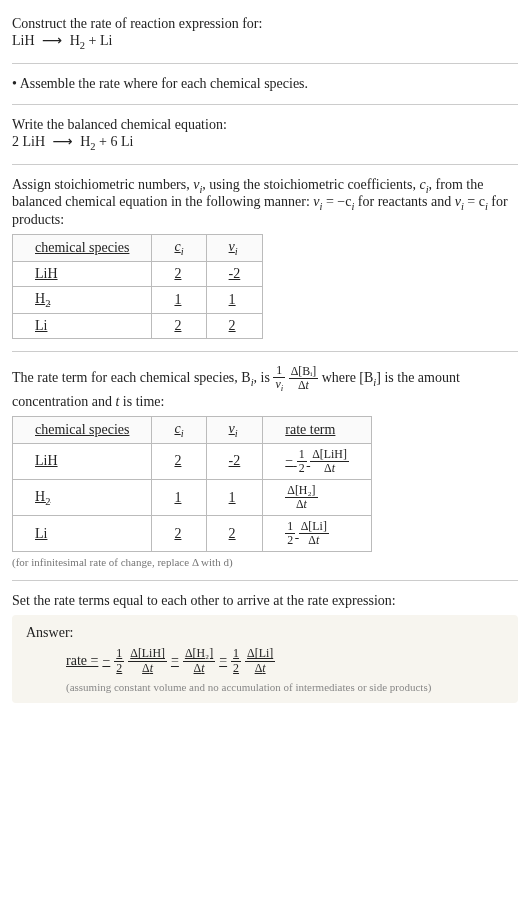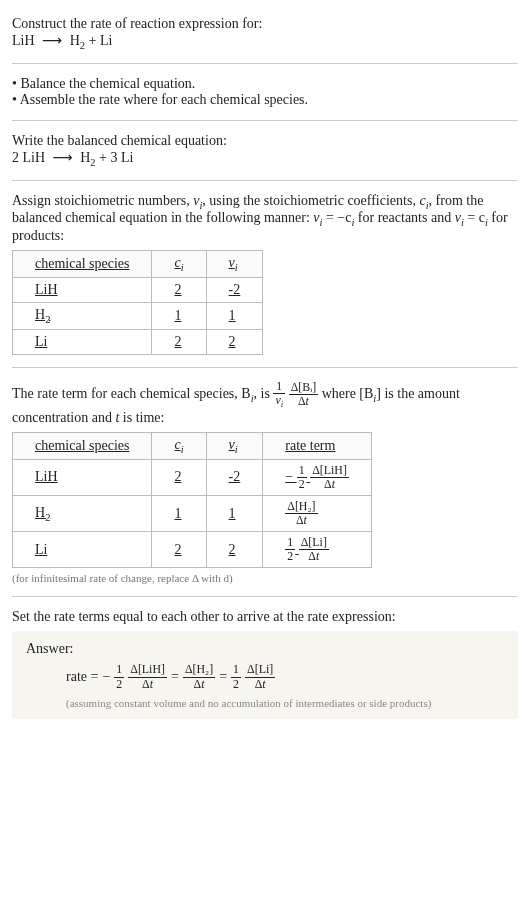--- a/index.html
+++ b/index.html
@@ -89,20 +89,21 @@
       margin-bottom: 6px;
     }
     .answer-note {
       font-size: 11px;
       color: #888;
       margin-top: 6px;
       padding-left: 40px;
     }
     .indent {
       padding-left: 40px;
+      text-decoration: underline;
     }
     .rate-line {
       display: flex;
       align-items: center;
       gap: 4px;
     }
   </style>
 </head>
 <body>
 
@@ -112,33 +113,32 @@
     <span>LiH</span>
     <span class="arrow">⟶</span>
     <span><span>H</span><span class="sub">2</span></span><span> + Li</span>
   </div>
 </div>
 
 <hr>
 
 <div class="section">
   <ul class="plan">
-    <li>Balance the chemical equation.</li>
     <li>Assemble the rate where for each chemical species.</li>
   </ul>
 </div>
 
 <hr>
 
 <div class="section">
   <div>Write the balanced chemical equation:</div>
   <div class="equation">
     <span>2 LiH</span>
     <span class="arrow">⟶</span>
-    <span><span>H</span><span class="sub">2</span></span><span> + 3 Li</span>
+    <span><span>H</span><span class="sub">2</span></span><span> + 6 Li</span>
   </div>
 </div>
 
 <hr>
 
 <div class="section">
   <div>
     <span>Assign stoichiometric numbers, </span><span class="ital">ν</span><span class="sub ital">i</span><span>, using the stoichiometric coefficients, </span><span class="ital">c</span><span class="sub ital">i</span><span>, from the balanced chemical equation in the following manner: </span><span class="ital">ν</span><span class="sub ital">i</span><span> = −c</span><span class="sub ital">i</span><span> for reactants and </span><span class="ital">ν</span><span class="sub ital">i</span><span> = c</span><span class="sub ital">i</span><span> for products:</span>
   </div>
   <table>

